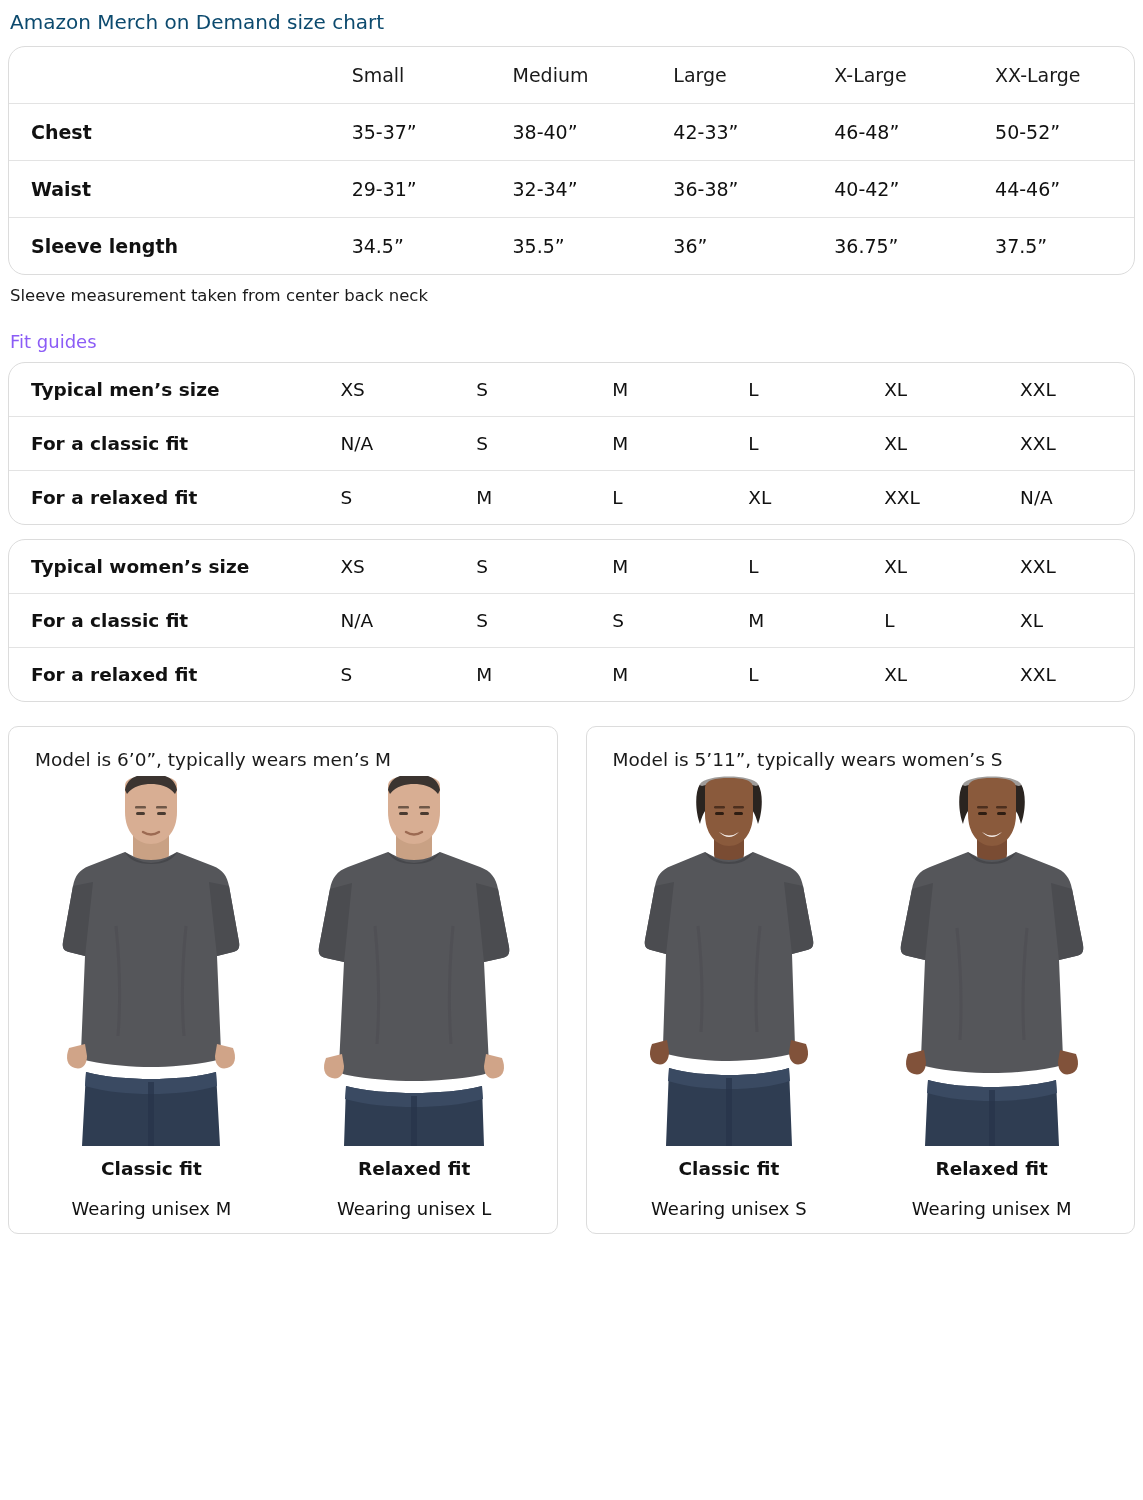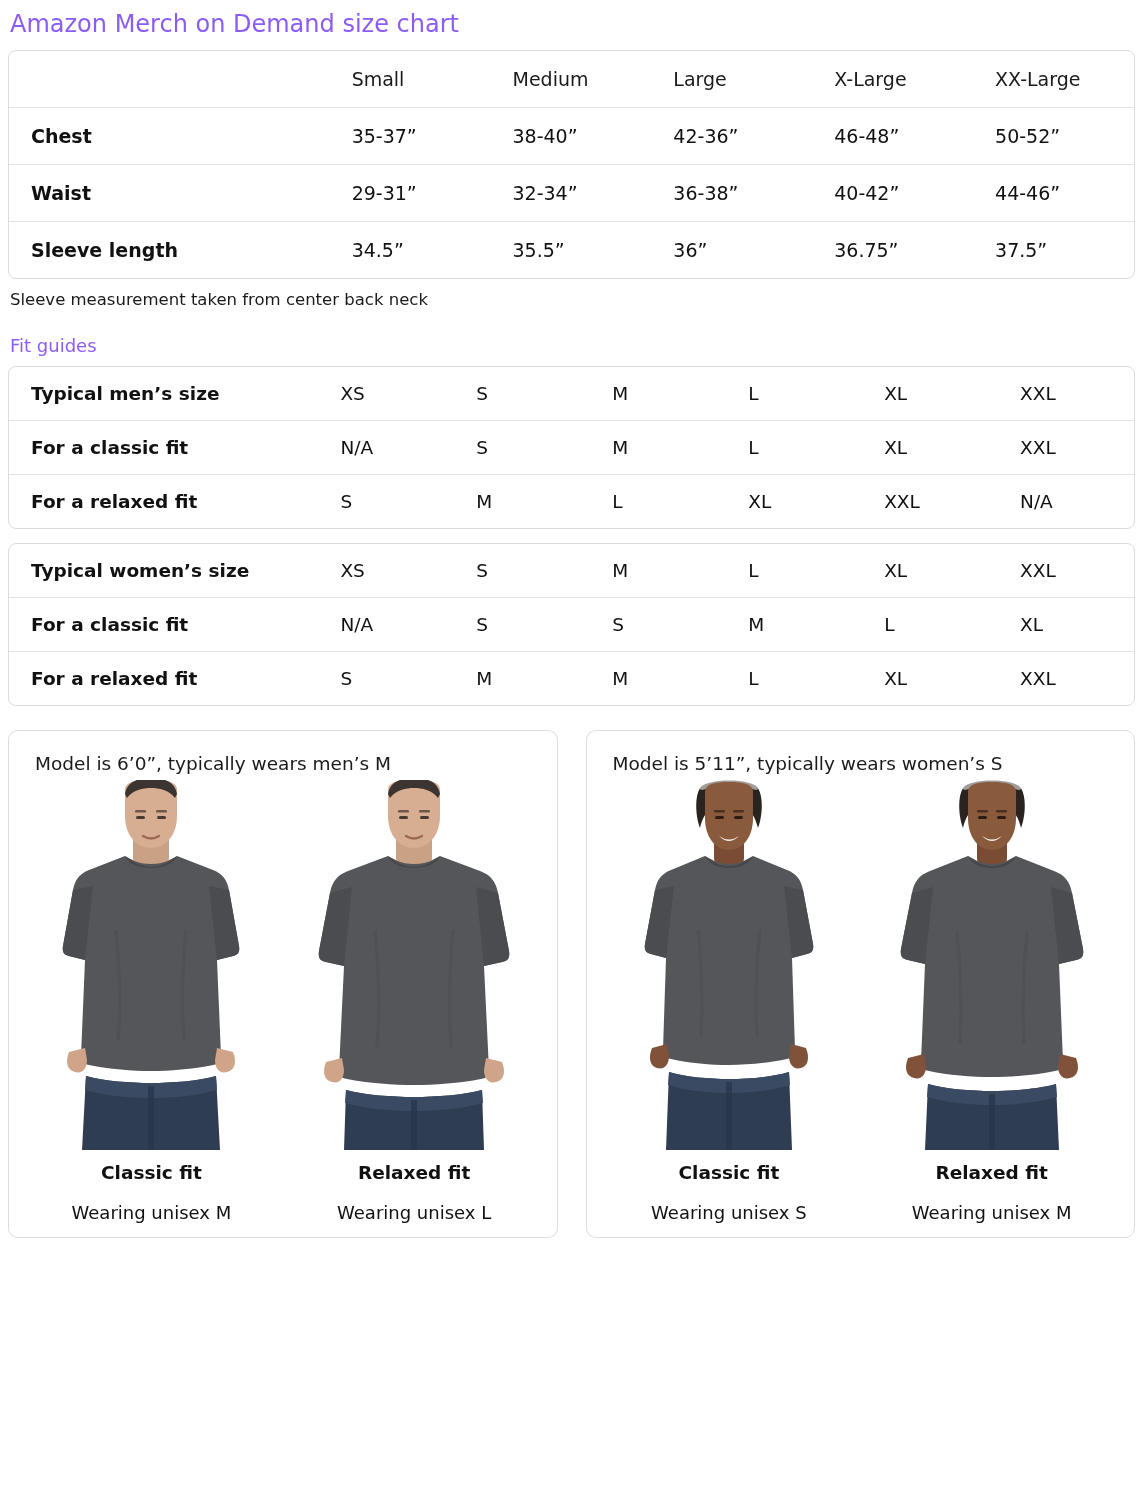--- a/index.html
+++ b/index.html
@@ -10,29 +10,29 @@
   body {
     width: 1143px;
     min-height: 1500px;
     font-family: "DejaVu Sans", "Liberation Sans", sans-serif;
     color: #111111;
     -webkit-font-smoothing: antialiased;
   }
   .page { padding: 6px 8px 10px 8px; }
 
   .doc-title {
-    font-size: 24px;
-    color: #8b5cf6;
+    font-size: 20px;
+    color: #0c4a6e;
     margin: 4px 0 12px 2px;
     font-weight: 400;
   }
 
   .card {
     border: 1px solid #dcdcdc;
-    border-radius: 8px;
+    border-radius: 17px;
     overflow: hidden;
     background: #fff;
   }
 
   table { border-collapse: collapse; width: 100%; table-layout: fixed; }
   td, th { text-align: left; vertical-align: middle; }
 
   
   .size-table td, .size-table th {
     padding: 17px 8px 17px 22px;
@@ -144,21 +144,21 @@
           <th>Large</th>
           <th>X-Large</th>
           <th>XX-Large</th>
         </tr>
       </thead>
       <tbody>
         <tr>
           <td class="rowhead">Chest</td>
           <td>35-37”</td>
           <td>38-40”</td>
-          <td>42-36”</td>
+          <td>42-33”</td>
           <td>46-48”</td>
           <td>50-52”</td>
         </tr>
         <tr>
           <td class="rowhead">Waist</td>
           <td>29-31”</td>
           <td>32-34”</td>
           <td>36-38”</td>
           <td>40-42”</td>
           <td>44-46”</td>

